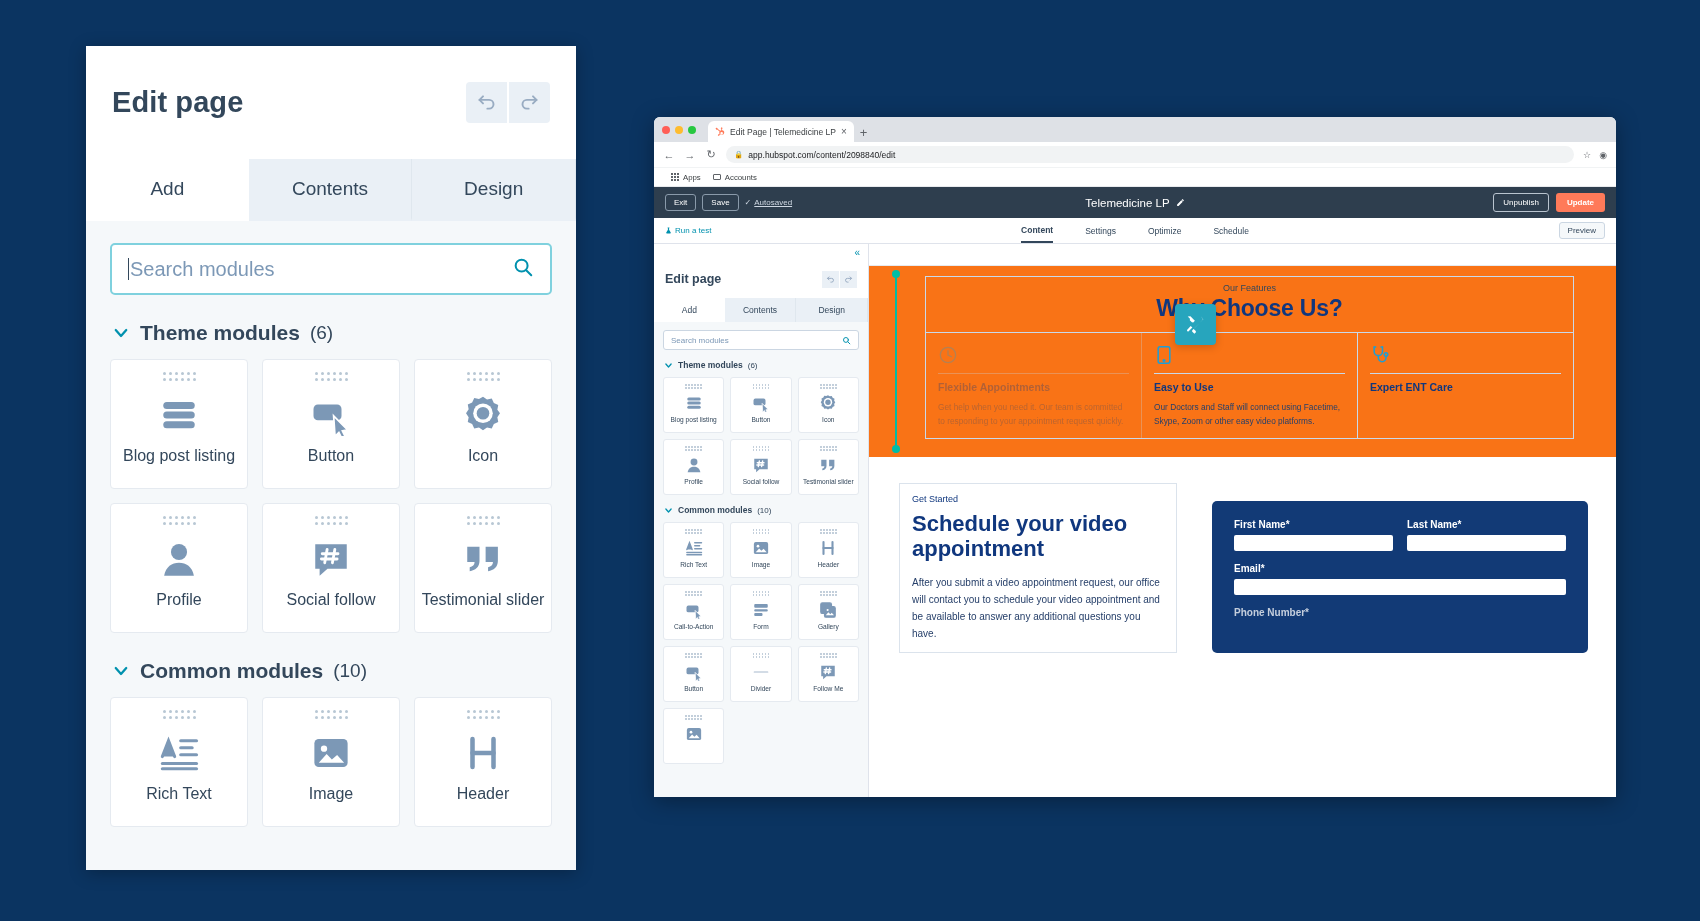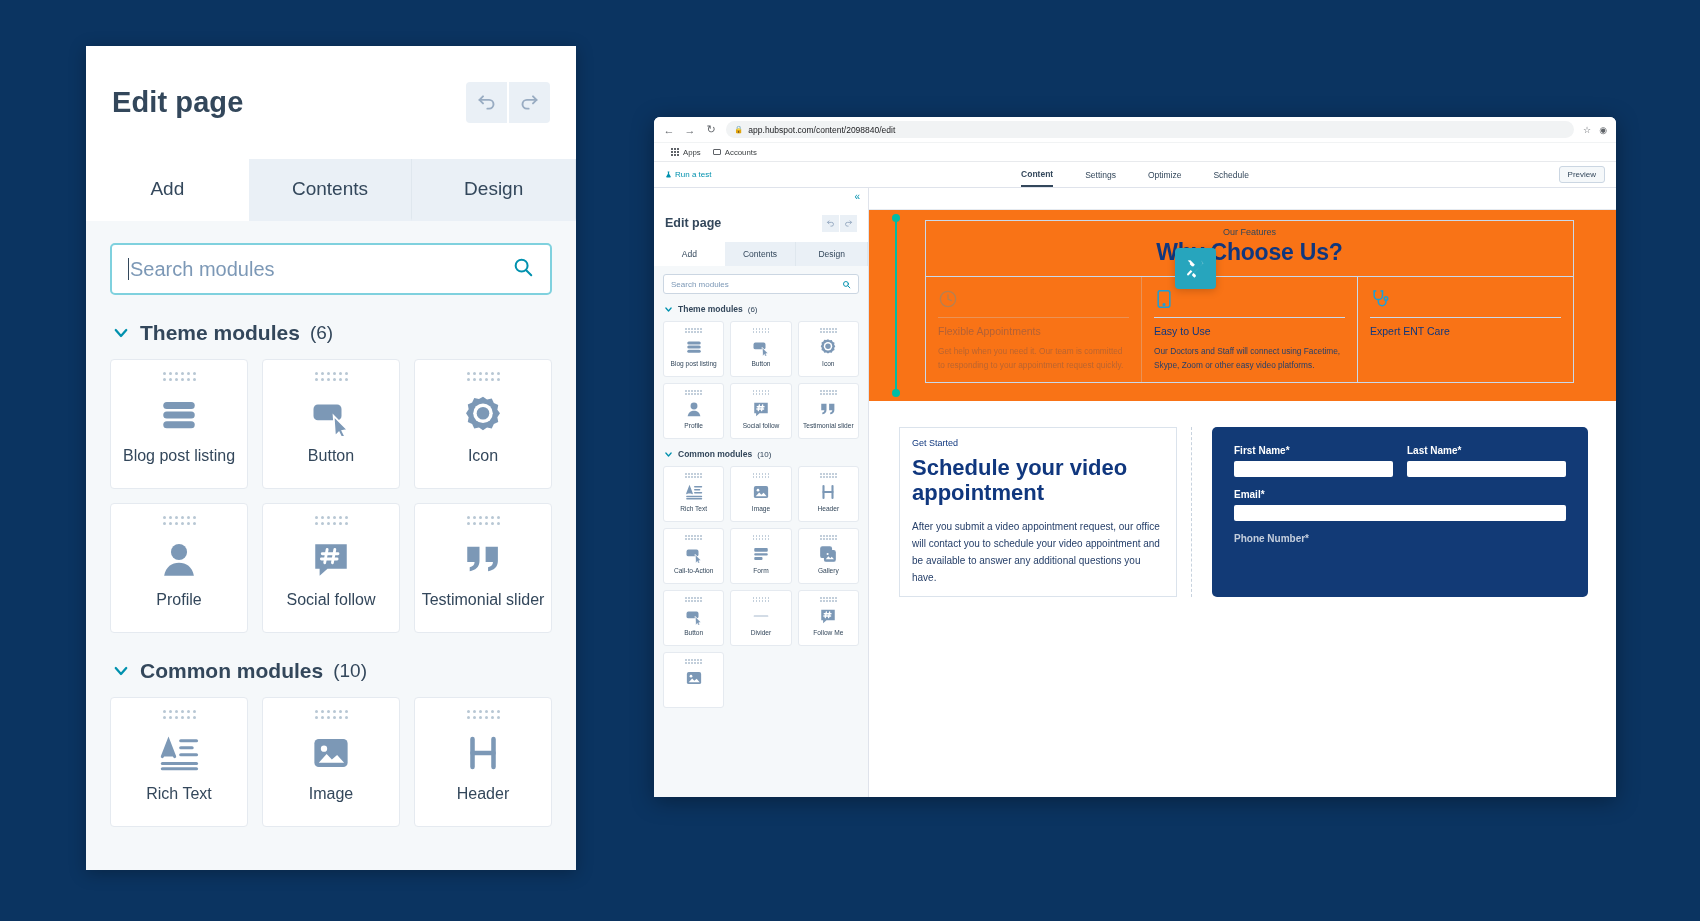--- a/index.html
+++ b/index.html
@@ -246,32 +246,32 @@
     text-align: center; font-size: 23px; font-weight: 700; color: #10377e;
     padding-bottom: 10px; letter-spacing: -.2px;
   }
   .feat-cols { display: flex; border-top: 1px solid #c9d9ea; }
   .feat-col { flex: 1; border-right: 1px solid #c9d9ea; padding: 8px 12px 10px 12px; }
   .feat-col:last-child { border-right: none; }
   .feat-col.dim { opacity: .3; }
   .feat-ic { height: 28px; display: flex; align-items: center; }
   .feat-ic svg { width: 20px; height: 24px; }
   .feat-divider { border-top: 1px solid #c9d9ea; margin: 4px 0 7px 0; }
-  .feat-h3 { font-size: 10.5px; font-weight: 400; color: #10377e; margin-bottom: 8px; }
+  .feat-h3 { font-size: 10.5px; font-weight: 700; color: #10377e; margin-bottom: 8px; }
   .feat-p { font-size: 8.3px; color: #27406a; line-height: 1.65; }
   .drag-chip {
     position: absolute; left: 306px; top: 38px; width: 41px; height: 41px;
     background: #27a5bd; border-radius: 4px;
     display: flex; align-items: center; justify-content: center;
     box-shadow: 0 2px 8px rgba(0,0,0,.18); z-index: 6;
   }
   .drag-chip svg { width: 21px; height: 21px; fill: #fff; }
 
   .gap-band { height: 26px; background: #fff; }
-  .sched-section { display: flex; gap: 14px; padding: 0 28px 0 30px; background: #fff; }
+  .sched-section { display: flex; gap: 14px; padding: 0 28px 0 30px; background: #fff; align-items: flex-end; }
   .sched-left { flex: 0 0 278px; border: 1px solid #dbe3ec; padding: 10px 12px; }
   .sched-eyebrow { font-size: 9px; color: #10377e; margin-bottom: 8px; }
   .sched-h2 { font-size: 22px; font-weight: 700; color: #10377e; line-height: 1.12; margin-bottom: 12px; }
   .sched-p { font-size: 10px; color: #27406a; line-height: 1.7; }
   .sched-divider { flex: 0 0 1px; border-left: 1px dashed #c7d2de; }
   .form-card {
     flex: 1; background: #123a76; border-radius: 5px;
     padding: 18px 22px; margin-left: 6px;
   }
   .form-row { display: flex; gap: 14px; margin-bottom: 12px; }
@@ -563,20 +563,35 @@
               </svg>
             </div>
           <div class="mod-label">Header</div>
         </div>
       </div>
     </div>
   </div>
 
   <div class="browser">
 
+    <div class="bw-tabbar">
+      <div class="dots">
+        <i class="d1"></i>
+        <i class="d2"></i>
+        <i class="d3"></i>
+      </div>
+      <div class="bw-tab">
+        <svg class="ht-logo" viewBox="0 0 24 24">
+            <path d="M17 7.5V4.6a2 2 0 10-2 0v3a6 6 0 00-2.6 1.1L6.2 4.3a2.3 2.3 0 10-1.2 1.6l6 4.6a5.6 5.6 0 000 5.3l-1.8 1.8a1.8 1.8 0 101.3 1.3l1.8-1.8A5.7 5.7 0 1017 7.5zm-1 10.6a3.1 3.1 0 113.1-3.1 3.1 3.1 0 01-3.1 3.1z" fill="#ff7a59"></path>
+          </svg>
+        <span>Edit Page | Telemedicine LP</span>
+        <span class="bw-tab-x">×</span>
+      </div>
+      <div class="bw-newtab">+</div>
+    </div>
 
     <div class="bw-urlbar">
       <span class="navic">←</span>
       <span class="navic">→</span>
       <span class="navic">↻</span>
       <div class="urlfield">
         <span class="lock">🔒</span>
         <span>app.hubspot.com/content/2098840/edit</span>
       </div>
       <div class="urlright">
@@ -599,20 +614,38 @@
             <i></i>
           </span>
         <span>Apps</span>
       </div>
       <div class="bm">
         <span class="folder"></span>
         <span>Accounts</span>
       </div>
     </div>
 
+    <div class="hs-topbar">
+      <div class="hs-btn-o">Exit</div>
+      <div class="hs-btn-o">Save</div>
+      <div class="hs-autosaved">
+        <span>✓</span>
+        <u>Autosaved</u>
+      </div>
+      <div class="hs-doctitle">
+        <span>Telemedicine LP</span>
+        <svg width="9" height="9" viewBox="0 0 24 24" fill="#fff">
+            <path d="M3 17.2V21h3.8L18 9.8 14.2 6zM20.7 7.1a1 1 0 000-1.4l-2.4-2.4a1 1 0 00-1.4 0l-1.8 1.8L18.9 8.9z"></path>
+          </svg>
+      </div>
+      <div class="hs-right">
+        <div class="hs-unpublish">Unpublish</div>
+        <div class="hs-update">Update</div>
+      </div>
+    </div>
 
     <div class="hs-navbar">
       <div class="hs-runtest">
         <svg width="7" height="9" viewBox="0 0 24 24" fill="#0091ae">
             <path d="M9 2h6v2h-1v5.2l5.6 9.6A2 2 0 0117.9 22H6.1a2 2 0 01-1.7-3.2L10 9.2V4H9z"></path>
           </svg>
         <span>Run a test</span>
       </div>
       <div class="hs-tabs">
         <div class="hs-tab on">Content</div>

